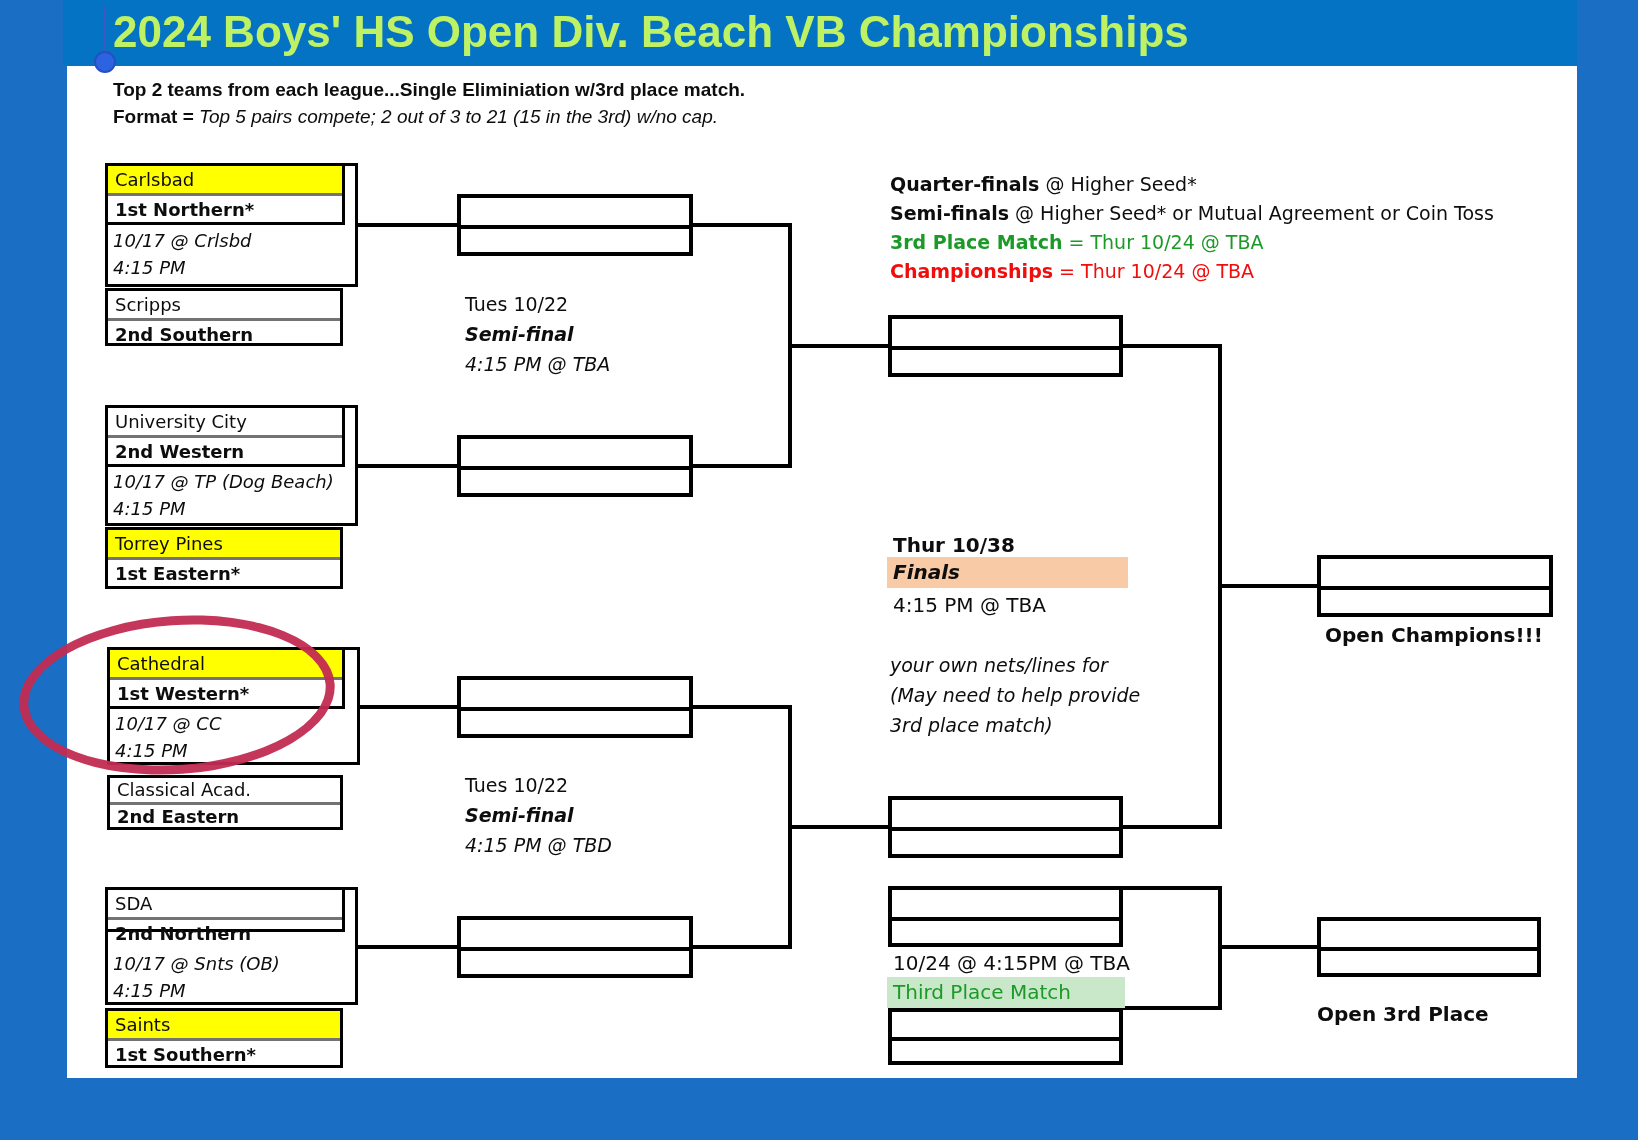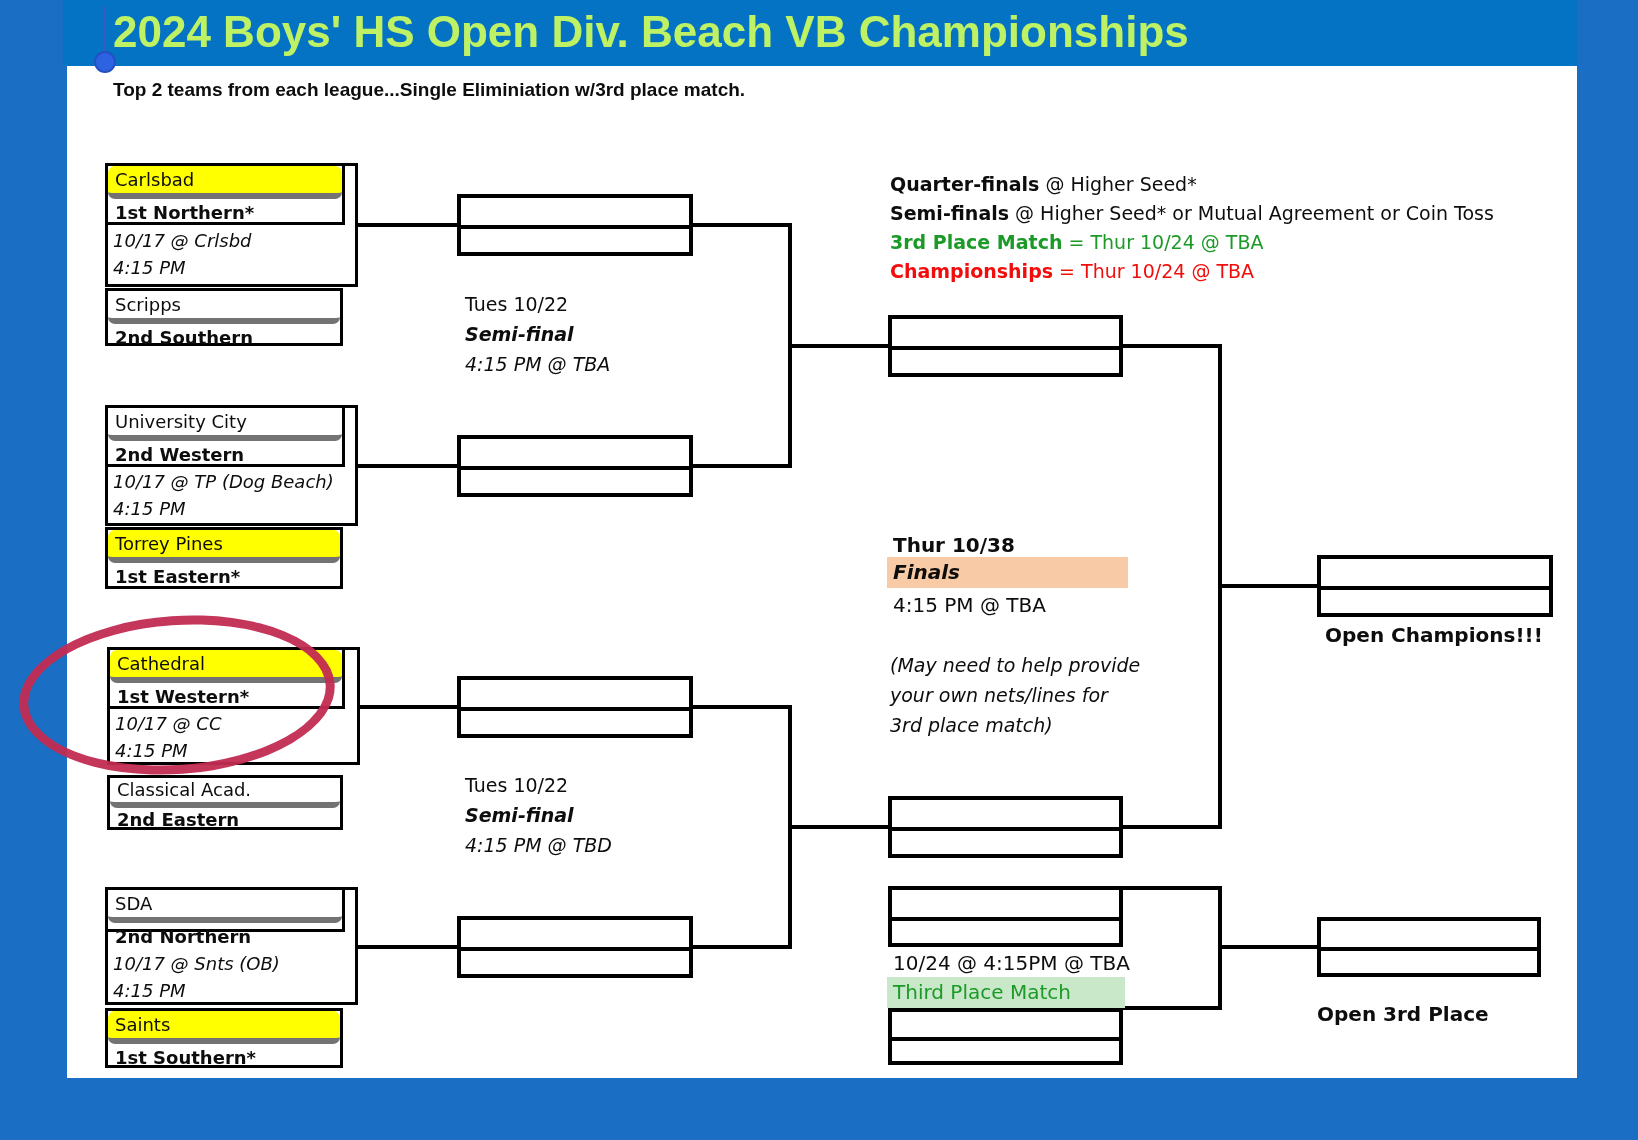--- a/index.html
+++ b/index.html
@@ -14,21 +14,21 @@
              background:#2d63e0;border:2px solid #2450c4;box-sizing:border-box;z-index:7;}
   .hdr1{position:absolute;left:113px;top:79px;font-family:"Liberation Sans",sans-serif;
         font-weight:bold;font-size:19px;white-space:nowrap;}
   .hdr2{position:absolute;left:113px;top:106px;font-family:"Liberation Sans",sans-serif;
         font-size:19px;white-space:nowrap;}
   .hdr2 .fl{font-weight:bold;}
   .hdr2 .ft{font-style:italic;}
   .obracket{position:absolute;border:3px solid #000;box-sizing:border-box;background:transparent;}
   .tbox{position:absolute;border:3px solid #000;box-sizing:border-box;background:#fff;z-index:2;}
   .trow{height:27px;line-height:27px;padding-left:7px;font-size:18px;white-space:nowrap;overflow:hidden;}
-  .trow.first{border-bottom:6px solid #737373;border-radius:7px;}
+  .trow.first{border-bottom:3px solid #737373;}
   .trow.seed{font-weight:bold;}
   .trow.hl{background:#ffff00;}
   .minfo{position:absolute;font-style:italic;font-size:18px;line-height:27px;white-space:nowrap;z-index:2;}
   .slotbox{position:absolute;border:4px solid #000;box-sizing:border-box;background:#fff;z-index:3;}
   .slot-top{border-bottom:4px solid #000;}
   .line{position:absolute;background:#000;z-index:1;}
   .sftext{position:absolute;font-size:19px;line-height:30px;white-space:nowrap;}
   .sftext .bi{font-weight:bold;font-style:italic;}
   .sftext .it{font-style:italic;}
   .rules{position:absolute;left:890px;top:170px;font-size:19px;line-height:29px;white-space:nowrap;}
@@ -55,20 +55,21 @@
 
   <div class="card"></div>
 
   <div class="title-bar">
     <div class="title-text">2024 Boys' HS Open Div. Beach VB Championships</div>
   </div>
   <div class="caret-line"></div>
   <div class="caret-dot"></div>
 
   <div class="hdr1">Top 2 teams from each league...Single Eliminiation w/3rd place match.</div>
+  <div class="hdr2"><span class="fl">Format = </span><span class="ft">Top 5 pairs compete; 2 out of 3 to 21 (15 in the 3rd) w/no cap.</span></div>
 
   <div class="obracket" style="left:105px;top:163px;width:253px;height:124px;"></div>
   <div class="tbox" style="left:105px;top:163px;width:240px;height:62px;">
     <div class="trow first hl">Carlsbad</div>
     <div class="trow seed">1st Northern*</div>
   </div>
   <div class="minfo" style="left:113px;top:227px;">
     <div>10/17 @ Crlsbd</div>
     <div>4:15 PM</div>
   </div>
@@ -169,22 +170,22 @@
     <div class="rule-green"><b>3rd Place Match</b><span> = Thur 10/24 @ TBA</span></div>
     <div class="rule-red"><b>Championships</b><span> = Thur 10/24 @ TBA</span></div>
   </div>
 
   <div class="finals-date">Thur 10/38</div>
   <div class="finals-bar">
     <div class="finals-label">Finals</div>
   </div>
   <div class="finals-time">4:15 PM @ TBA</div>
   <div class="finals-note">
+    <div>your own nets/lines for</div>
     <div>(May need to help provide</div>
-    <div>your own nets/lines for</div>
     <div>3rd place match)</div>
   </div>
 
   <div class="line" style="left:1123px;top:344px;width:99px;height:4px;"></div>
   <div class="line" style="left:1218px;top:344px;width:4px;height:485px;"></div>
   <div class="line" style="left:1220px;top:584px;width:97px;height:4px;"></div>
   <div class="line" style="left:1123px;top:825px;width:99px;height:4px;"></div>
 
   <div class="slotbox" style="left:1317px;top:555px;width:236px;height:62px;">
       <div class="slot-top" style="height:27px;"></div>

